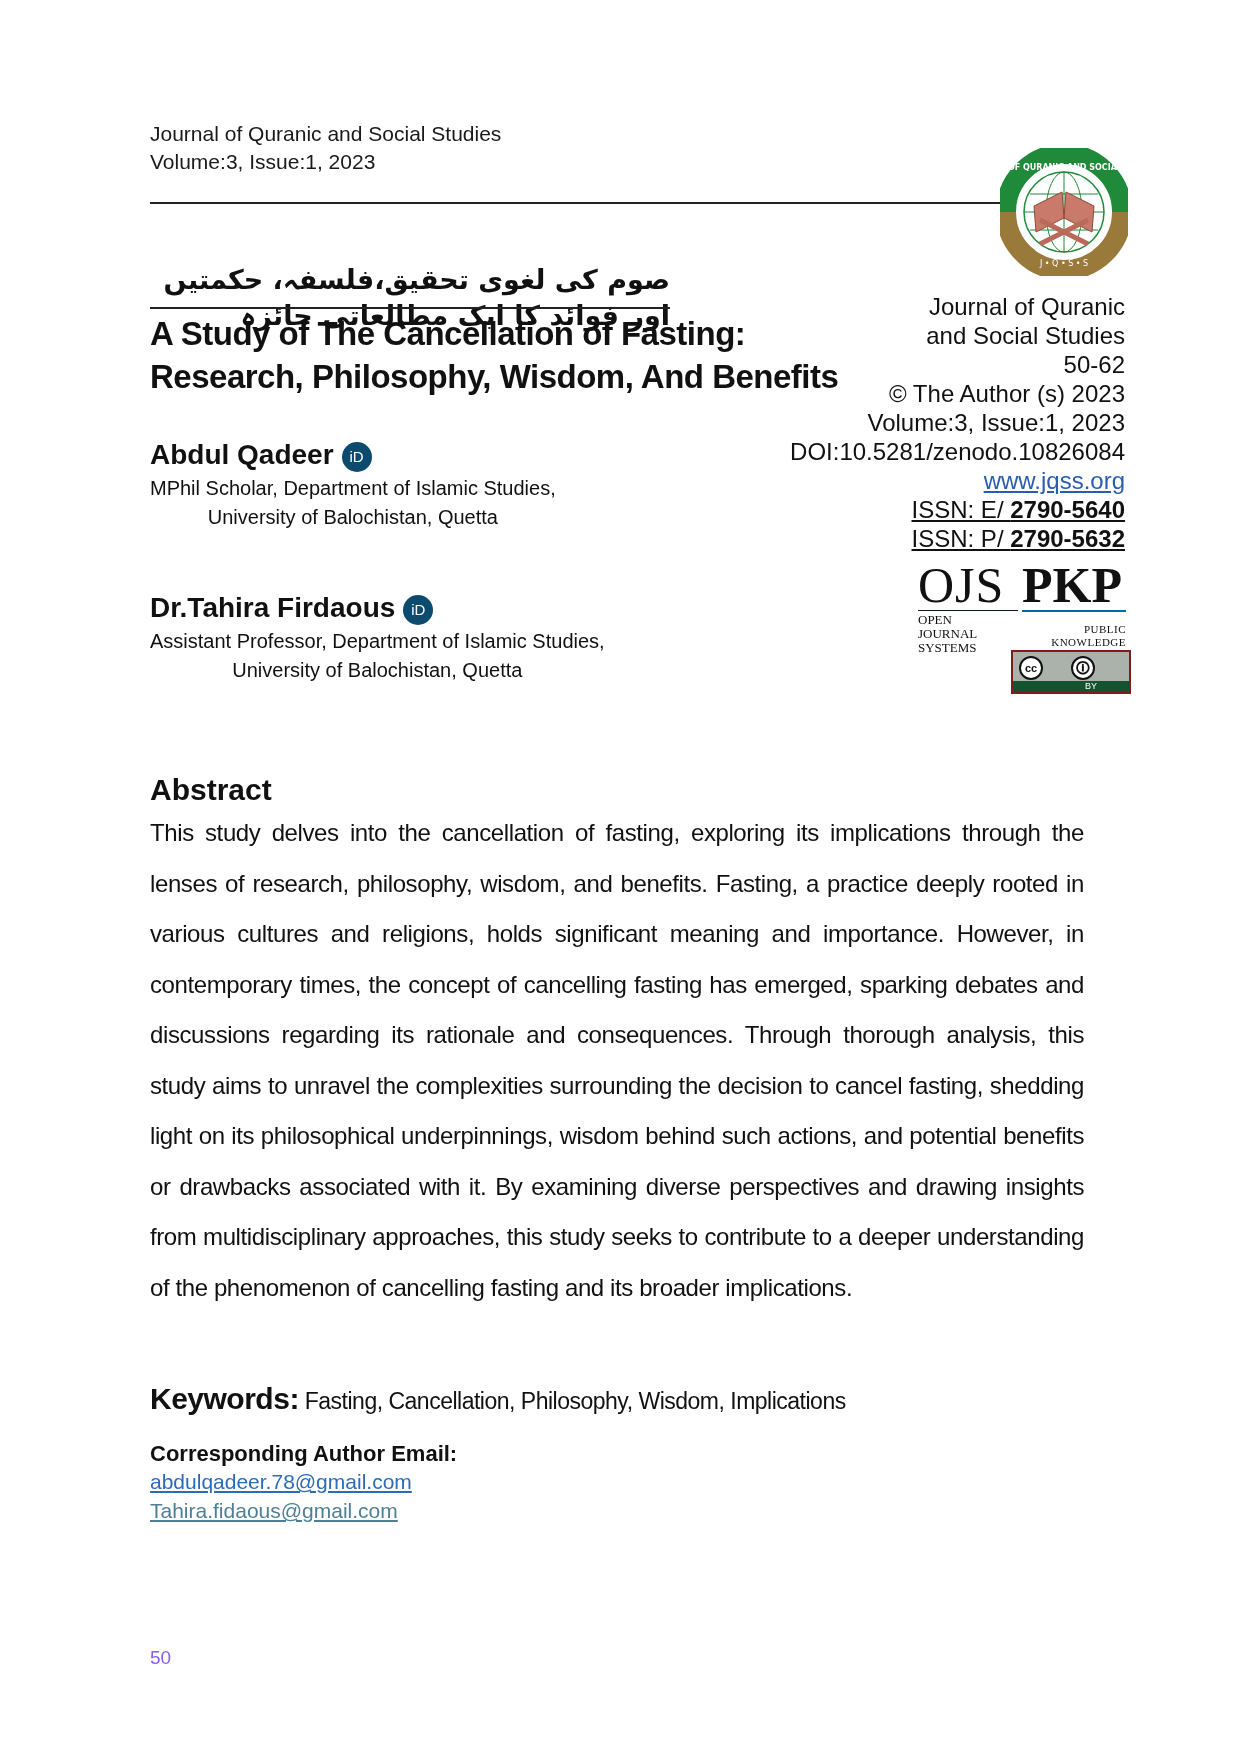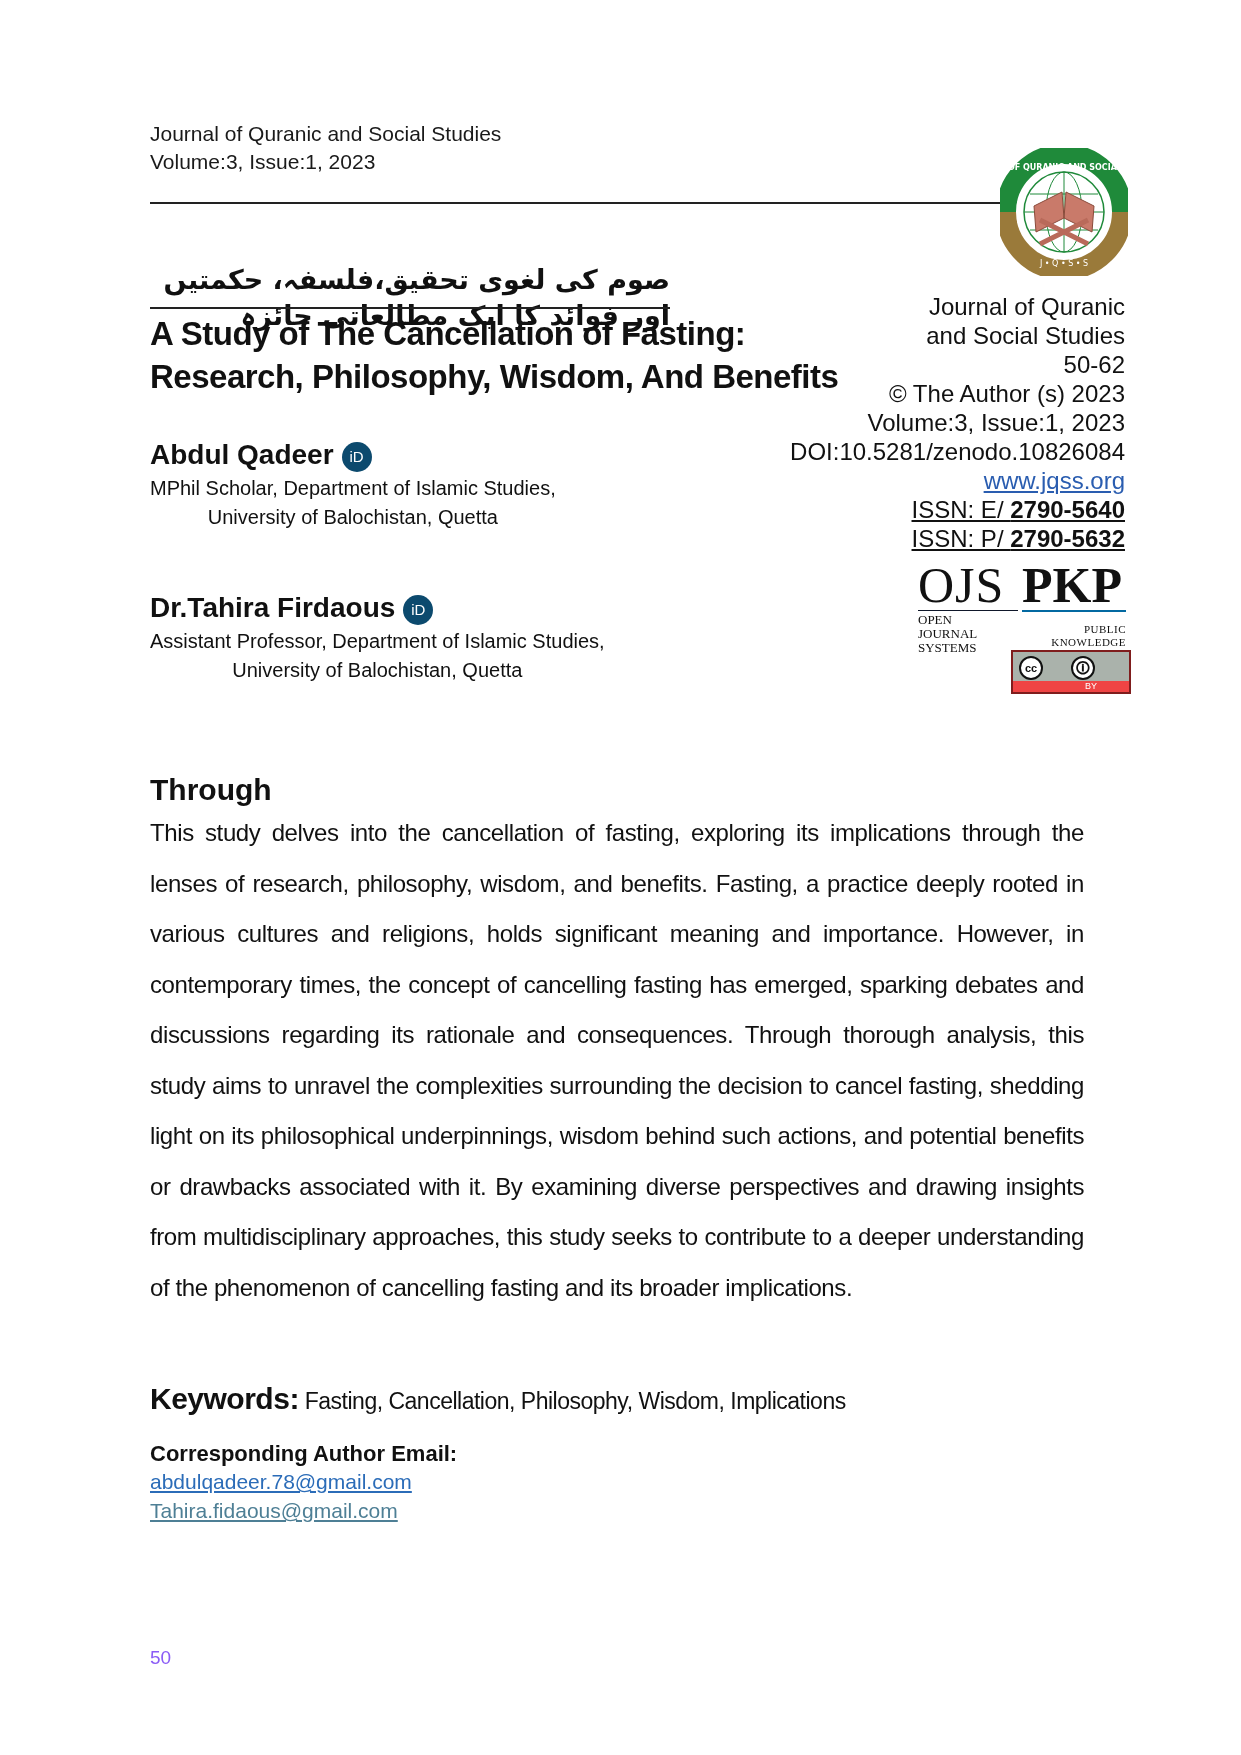--- a/index.html
+++ b/index.html
@@ -18,21 +18,21 @@
   .orcid { display:inline-block; width:30px; height:30px; border-radius:50%; background:#0c4a6e; color:#fff; font-size:15px; line-height:30px; text-align:center; font-weight:normal; vertical-align:middle; margin-left:8px; }
   .affil { left:150px; font-size:20px; line-height:29px; color:#111;text-align:center; }
   .logos { left:918px; top:560px; width:210px; }
   .ojs { position:absolute; left:0; top:0; width:100px; font-family:"Liberation Serif", serif; }
   .ojs .big { font-size:50px; line-height:50px; letter-spacing:1px; border-bottom:1px solid #0f172a; }
   .ojs .small { font-size:13px; line-height:14px; margin-top:2px; }
   .pkp { position:absolute; left:104px; top:0; width:104px; font-family:"Liberation Serif", serif; }
   .pkp .big { font-size:50px; line-height:50px; font-weight:bold; border-bottom:2px solid #0369a1; }
   .pkp .small { font-size:11px; line-height:13px; margin-top:11px; letter-spacing:0.5px;text-align:right; }
   .cc { left:1011px; top:650px; width:116px; height:40px; border:2px solid #7f1d1d; background:#aab2ab; }
-  .cc .bar { position:absolute; left:0; bottom:0; width:100%; height:11px; background:#ef4444; color:#fff; font-size:9px; line-height:11px; text-align:right; }
+  .cc .bar { position:absolute; left:0; bottom:0; width:100%; height:11px; background:#14532d; color:#fff; font-size:9px; line-height:11px; text-align:right; }
   .cc .bar span { display:inline-block; width:40px; text-align:center; margin-right:18px; }
   .cc .circ { position:absolute; top:4px; width:24px; height:24px; border-radius:50%; background:#fff; border:2px solid #111; box-sizing:border-box; font-size:11px; font-weight:bold; line-height:20px; text-align:center; }
   .abs-title { left:150px; top:772px; font-weight:bold; font-size:30px; line-height:36px; color:#111; }
   .abstract { left:150px; top:808px; width:934px; font-size:24px; line-height:50.5px; text-align:justify; color:#111; letter-spacing:-0.4px; }
   .keywords { left:150px; top:1382px; font-size:23px; line-height:34px; letter-spacing:-0.5px; }
   .keywords b { font-size:30px; letter-spacing:-0.5px; }
   .corr { left:150px; top:1440px; font-size:22px; line-height:28px; font-weight:bold; }
   .email1 { left:150px; top:1468px; font-size:21px; line-height:28px; color:#2b6cb8; text-decoration:underline; }
   .email2 { left:150px; top:1497px; font-size:21px; line-height:28px; color:#4e7f95; text-decoration:underline; }
   .pageno { left:150px; top:1646px; font-size:19px; line-height:24px; color:#8b5cf6; }
@@ -114,21 +114,21 @@
 </div>
 
 <div class="abs author" style="top:591px;">
   <span>Dr.Tahira Firdaous</span><span class="orcid">iD</span>
 </div>
 <div class="abs affil" style="top:627px;">
   <div>Assistant Professor, Department of Islamic Studies,</div>
   <div>University of Balochistan, Quetta</div>
 </div>
 
-<div class="abs abs-title">Through</div>
+<div class="abs abs-title">Abstract</div>
 <div class="abs abstract">This study delves into the cancellation of fasting, exploring its implications through the lenses of research, philosophy, wisdom, and benefits. Fasting, a practice deeply rooted in various cultures and religions, holds significant meaning and importance. However, in contemporary times, the concept of cancelling fasting has emerged, sparking debates and discussions regarding its rationale and consequences. Through thorough analysis, this study aims to unravel the complexities surrounding the decision to cancel fasting, shedding light on its philosophical underpinnings, wisdom behind such actions, and potential benefits or drawbacks associated with it. By examining diverse perspectives and drawing insights from multidisciplinary approaches, this study seeks to contribute to a deeper understanding of the phenomenon of cancelling fasting and its broader implications.</div>
 
 <div class="abs keywords">
   <b>Keywords:</b><span> Fasting, Cancellation, Philosophy, Wisdom, Implications</span>
 </div>
 
 <div class="abs corr">Corresponding Author Email:</div>
 <a class="abs email1">abdulqadeer.78@gmail.com</a>
 <a class="abs email2">Tahira.fidaous@gmail.com</a>
 

